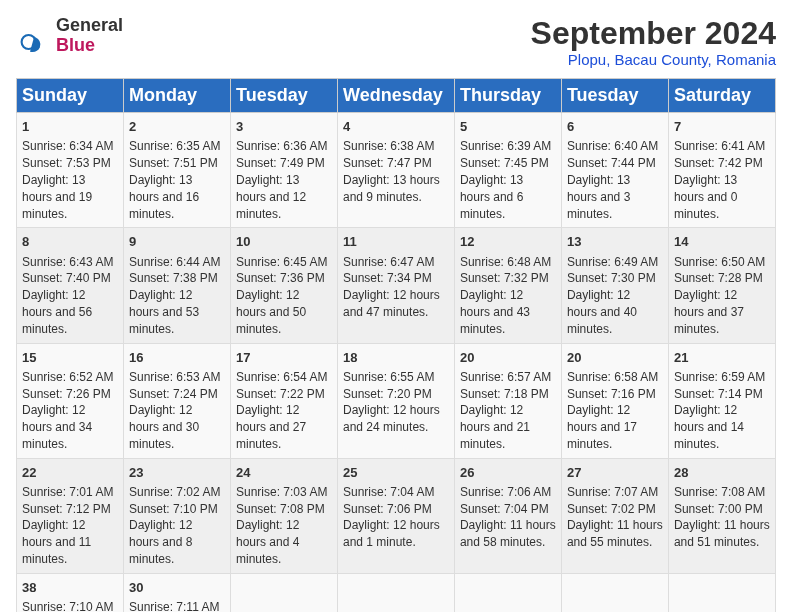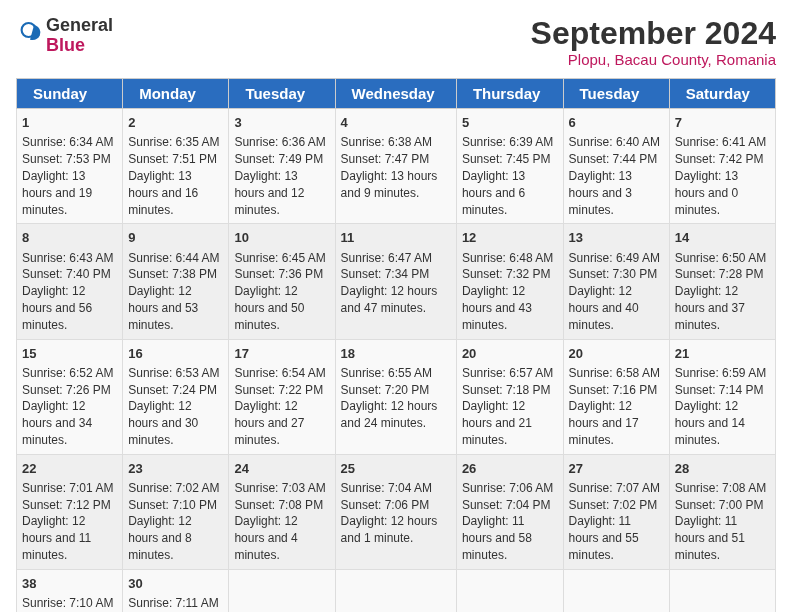--- a/index.html
+++ b/index.html
@@ -11,22 +11,22 @@
       padding: 16px;
     }
     .header {
       display: flex;
       justify-content: space-between;
       align-items: flex-start;
       margin-bottom: 10px;
     }
     .logo {
       display: flex;
-      align-items: flex-start;
-      gap: 2px;
+      align-items: flex-end;
+      gap: 12px;
     }
     .logo-text {
       font-size: 18px;
       font-weight: bold;
       line-height: 1.1;
     }
     .logo-text .general { color: #333; }
     .logo-text .blue { color: #be185d; }
     .logo-icon {
       width: 28px;
@@ -36,33 +36,33 @@
       text-align: right;
     }
     .month-title {
       font-size: 32px;
       font-weight: bold;
       color: #333;
       line-height: 1.1;
     }
     .location-title {
       font-size: 15px;
-      color: #be185d;
+      color: #1d4ed8;
     }
     table {
       width: 100%;
       border-collapse: collapse;
       font-size: 11px;
     }
     thead tr th {
       background-color: #2a6dbf;
       color: #fff;
       text-align: left;
-      padding: 6px 16px;
-      font-size: 15px;
+      padding: 6px 5px;
+      font-size: 18px;
       font-weight: bold;
       border: 1px solid #ccc;
     }
     tbody tr td {
       vertical-align: top;
       padding: 5px 5px;
       border: 1px solid #ddd;
       background: #fff;
       line-height: 1.4;
       min-width: 100px;

